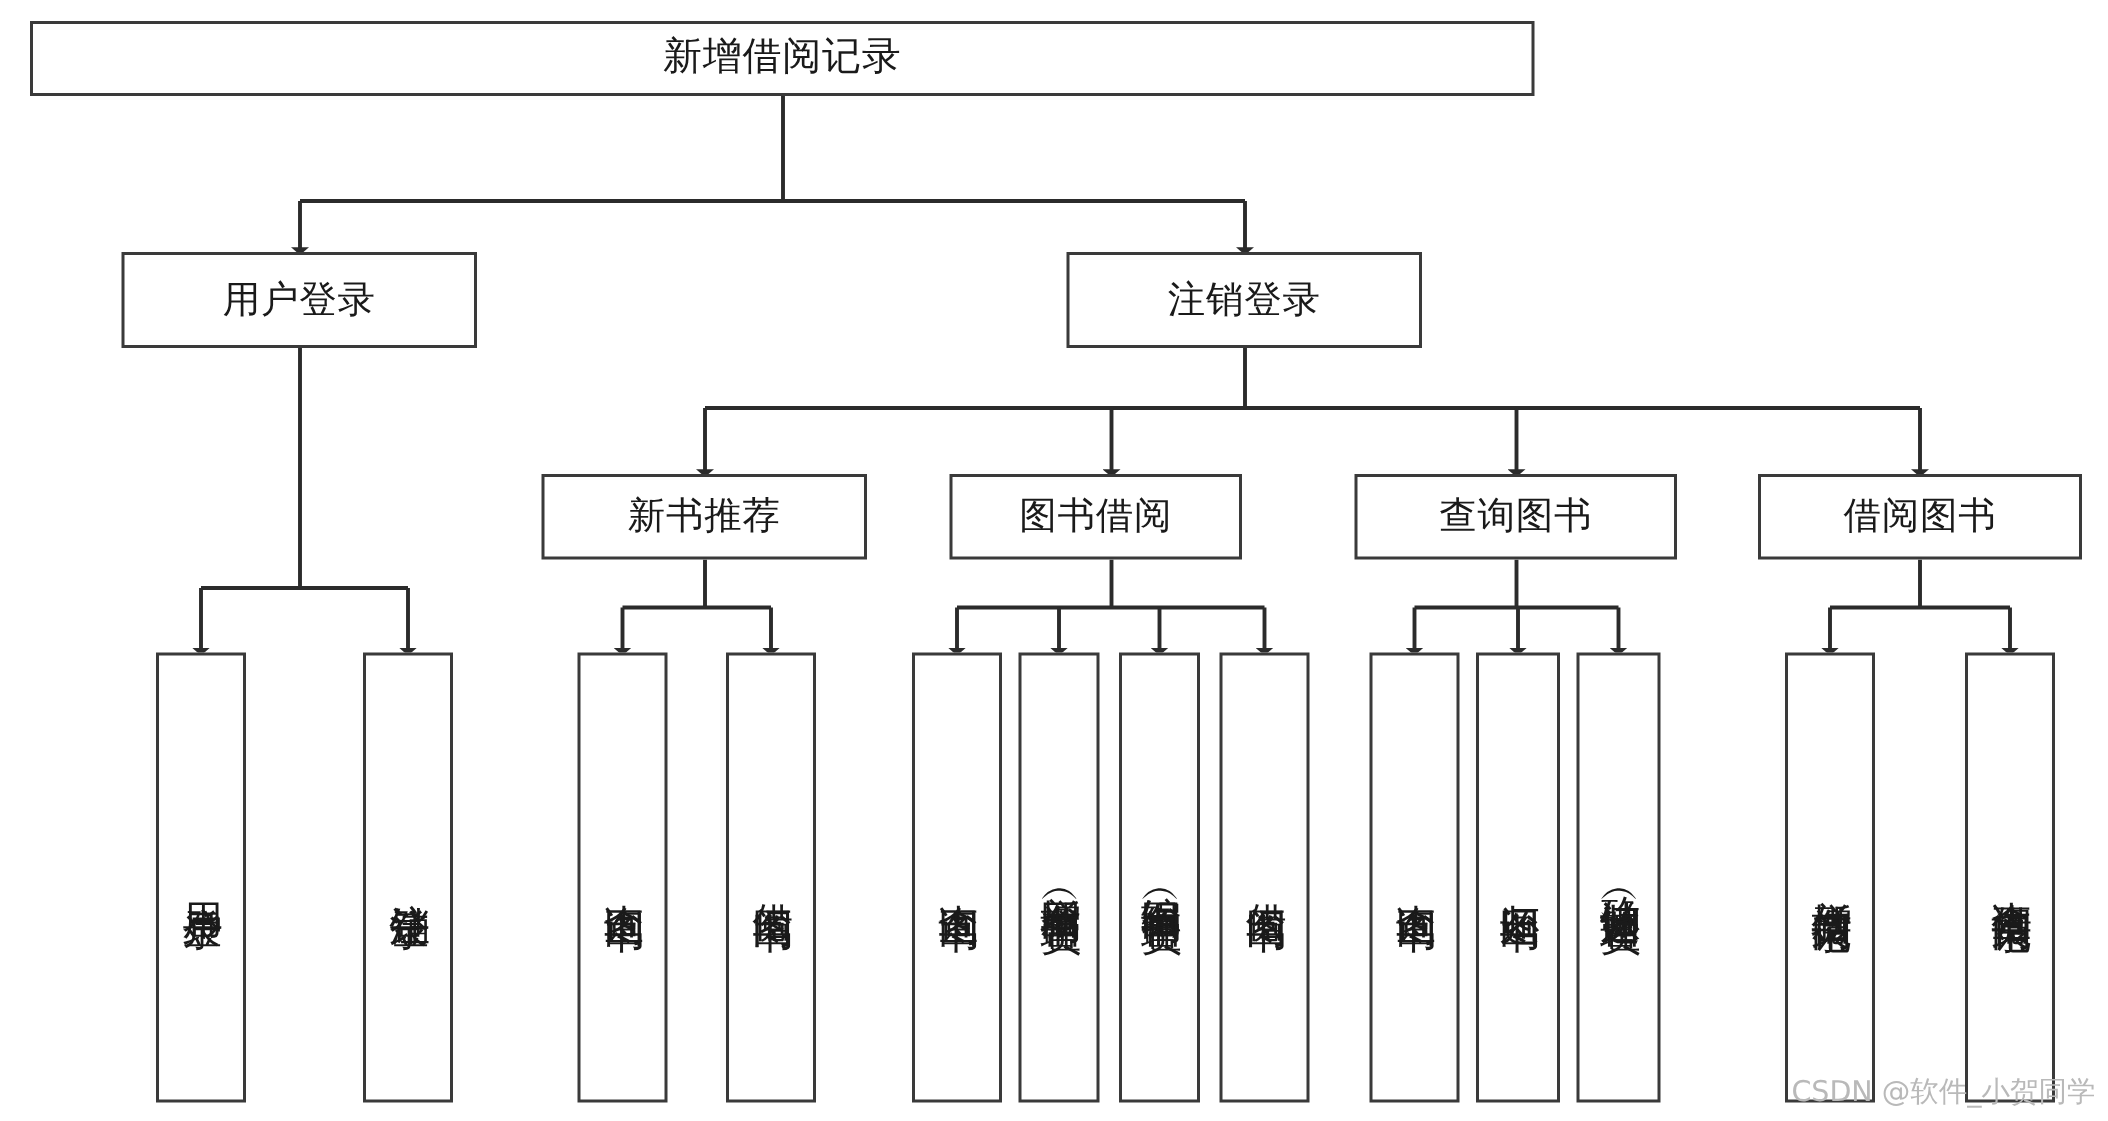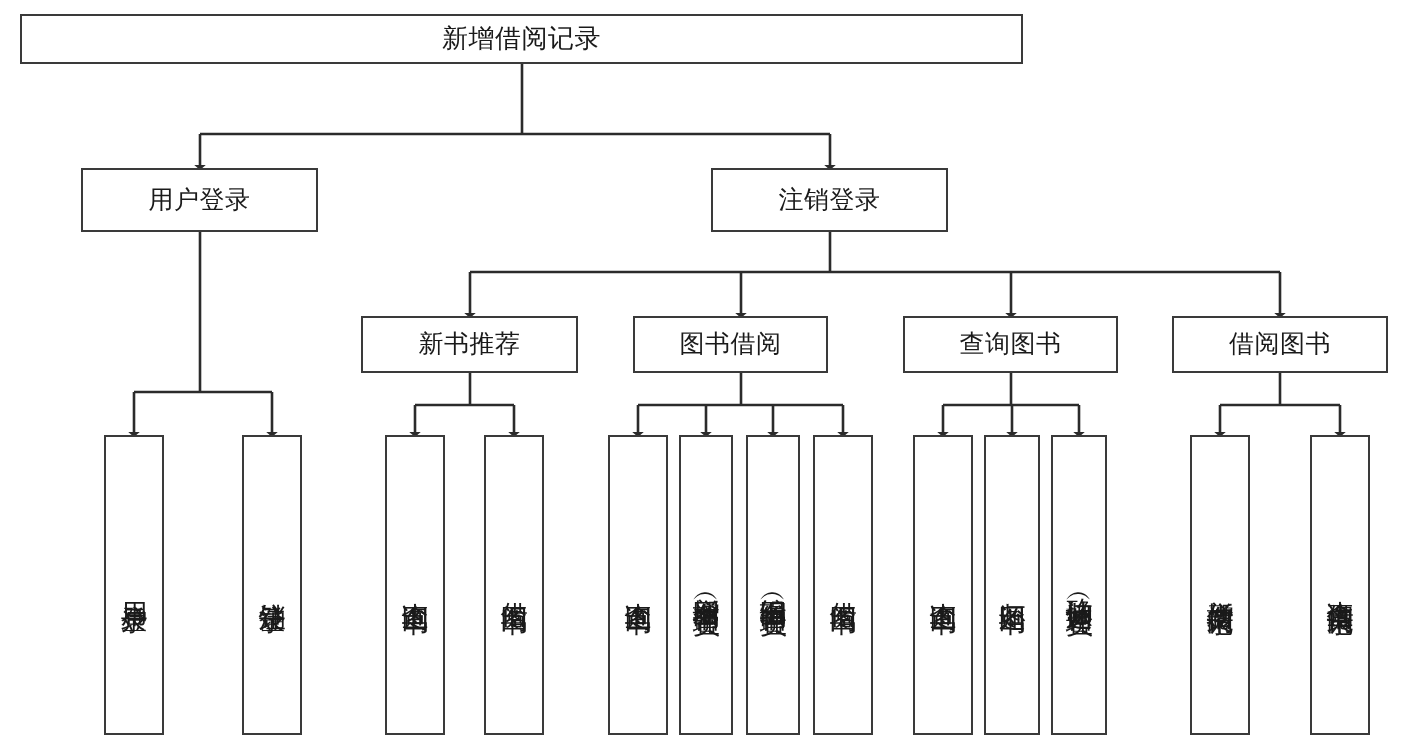--- a/index.html
+++ b/index.html
@@ -178,14 +178,15 @@
         <span class="lbl">确认归还（管理员）</span>
       </div>
       <div class="node vert" style="left: 1190px; top: 435px; width: 60px; height: 300px;">
         <span class="lbl">新增借阅记录</span>
       </div>
       <div class="node vert" style="left: 1310px; top: 435px; width: 60px; height: 300px;">
         <span class="lbl">查询借阅记录</span>
       </div>
     </div>
 
+  <div id="watermark">CSDN @软件_小贺同学</div>
 
 </div>
 
 </body></html>

